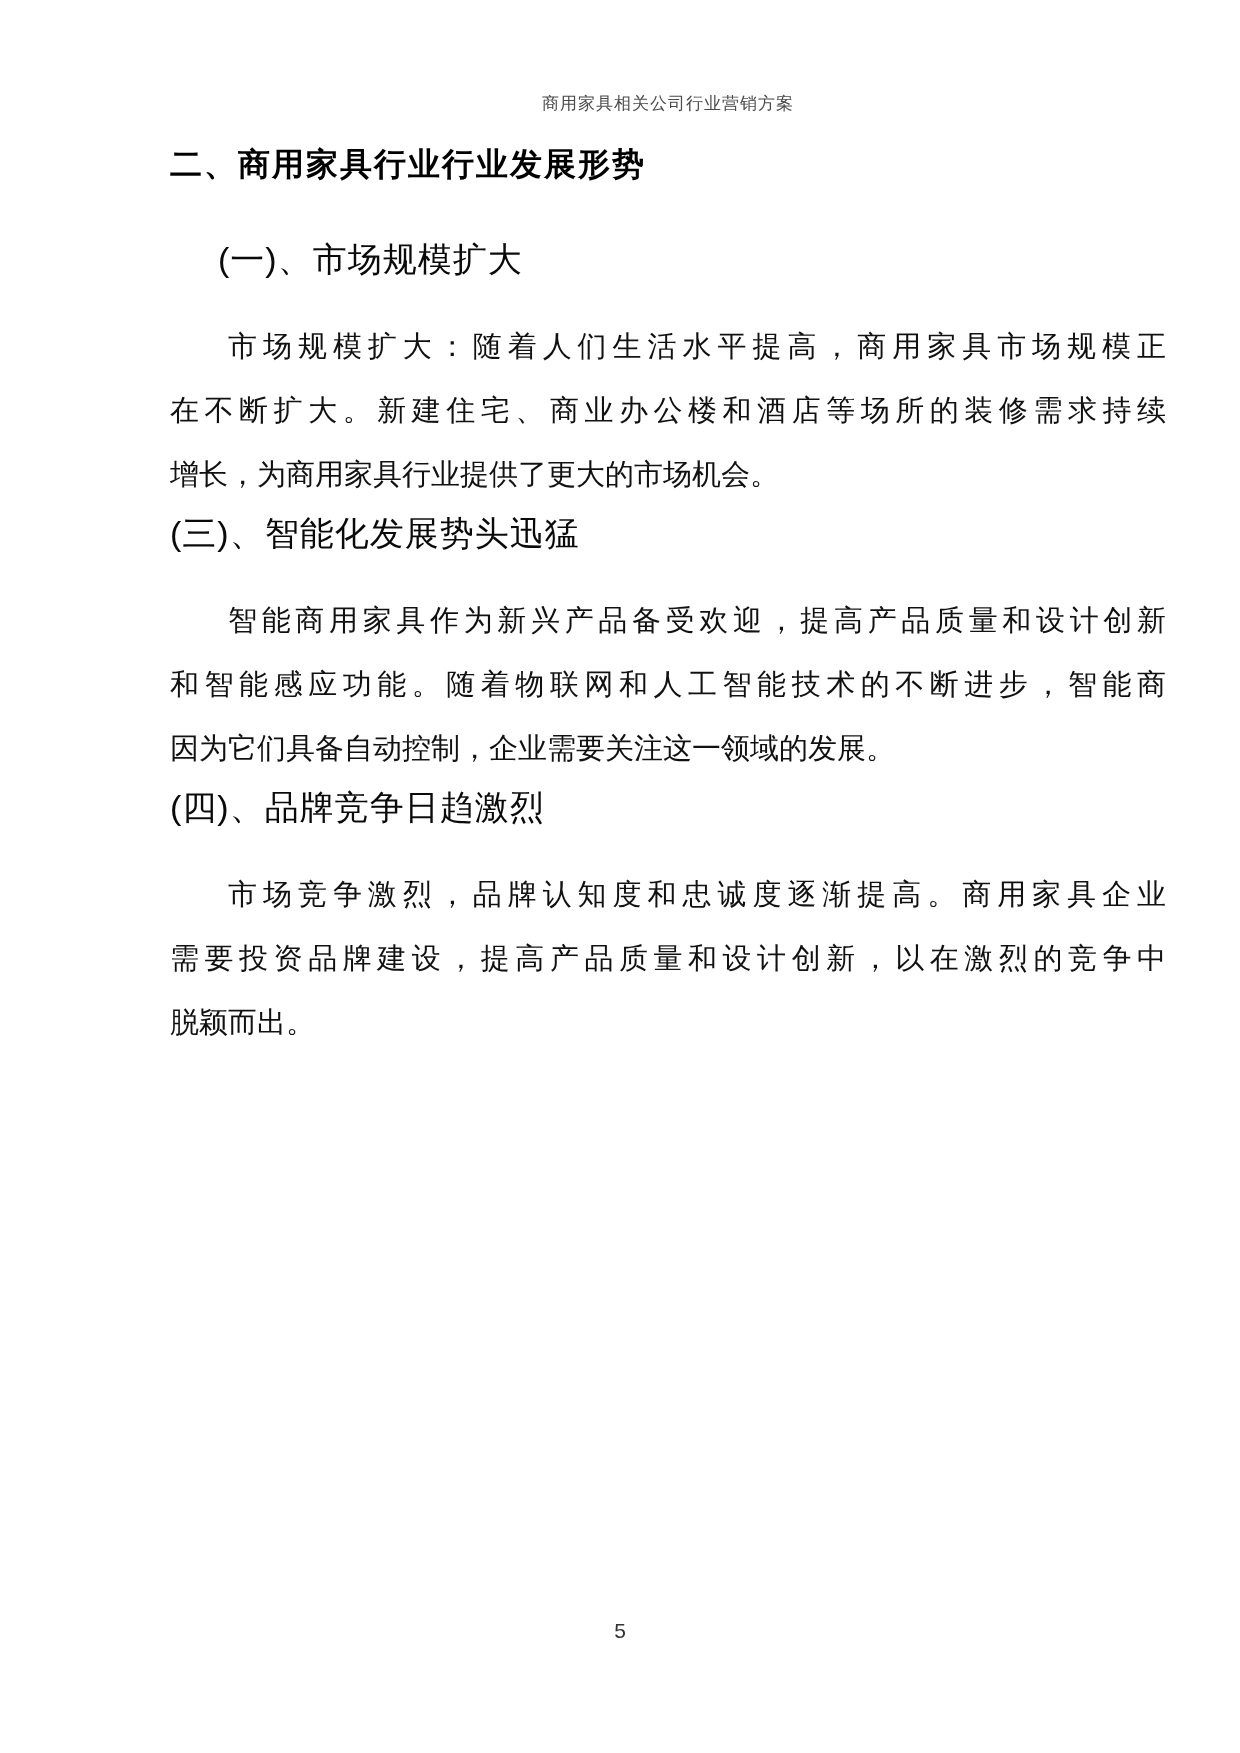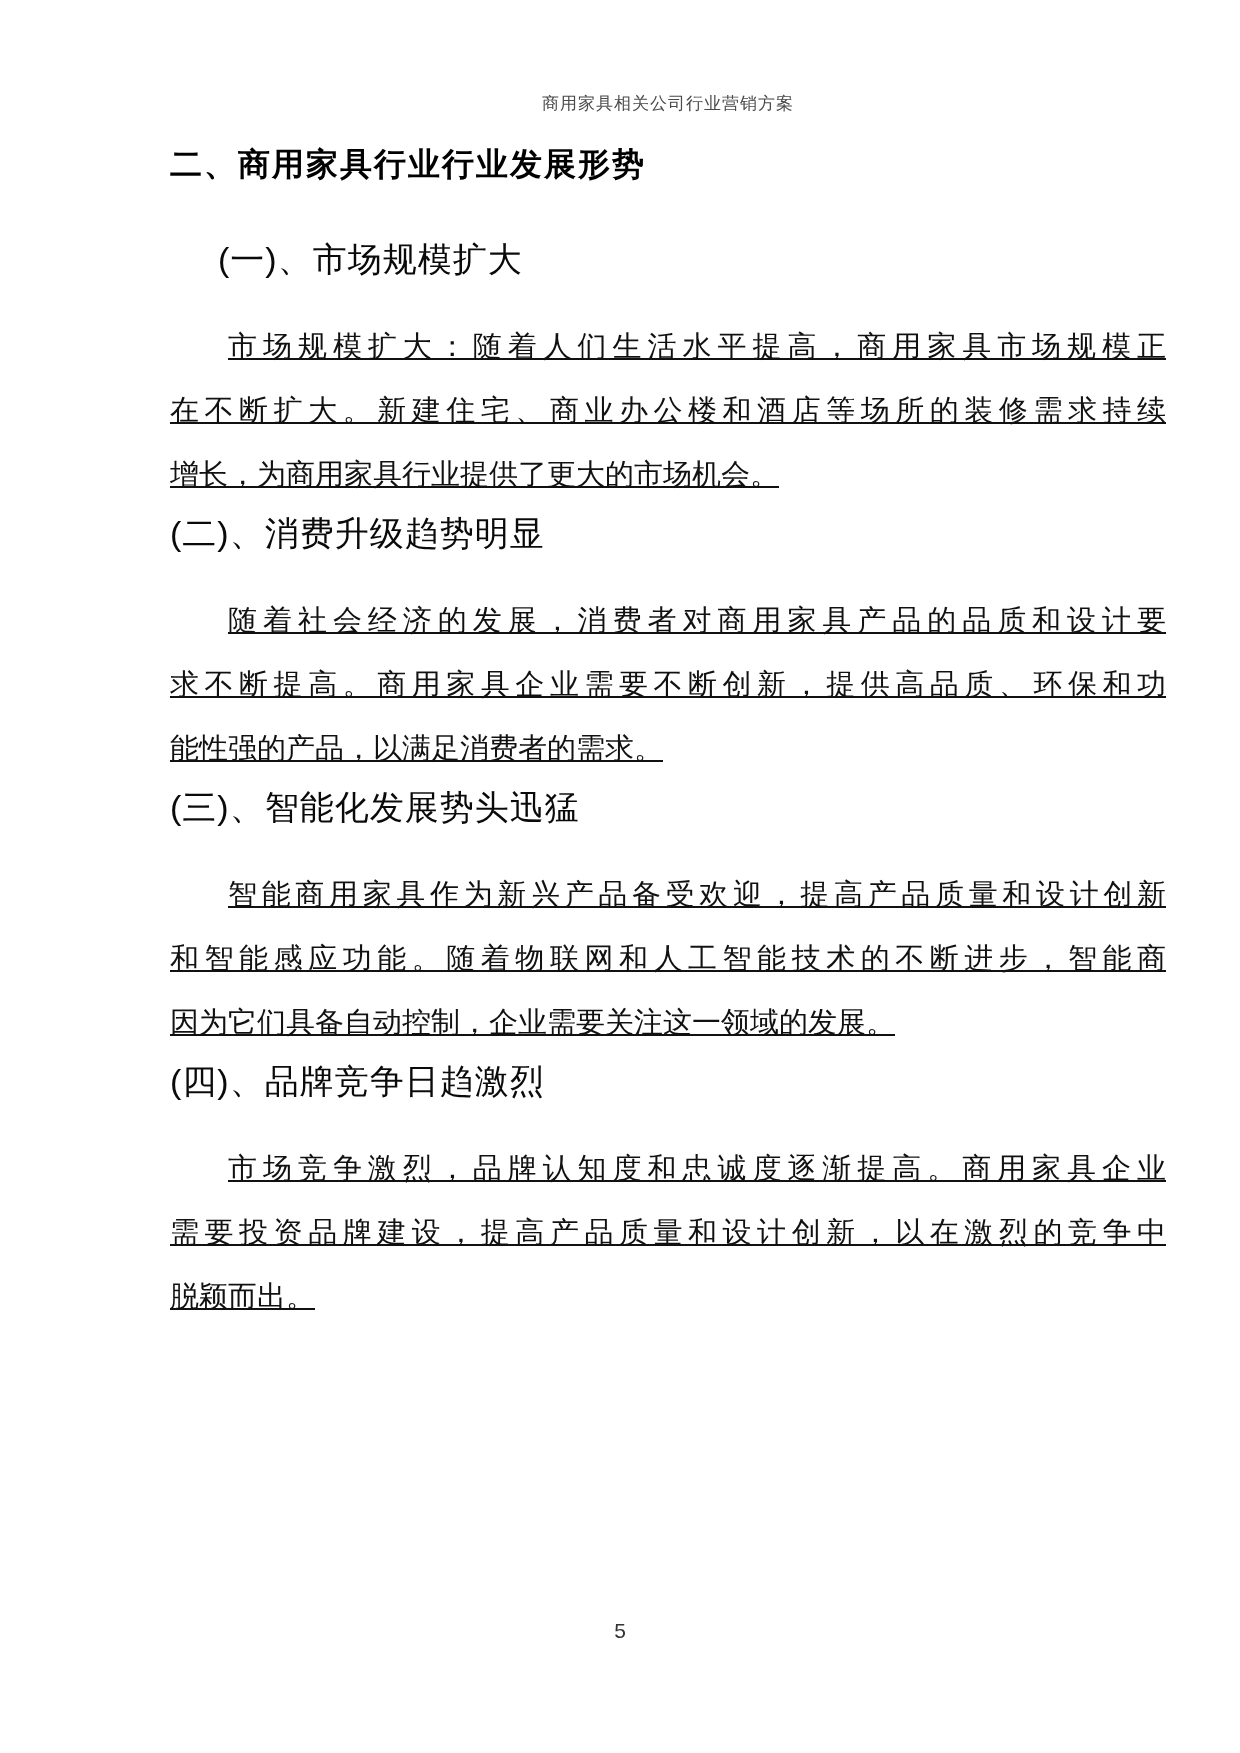--- a/index.html
+++ b/index.html
@@ -45,21 +45,20 @@
   }
   .section-heading.after-title {
     margin-top: 44px;
     margin-left: 48px;
   }
   .para {
     margin: 32px 0 0 0;
     font-family: "Liberation Serif", "DejaVu Serif", serif;
     font-size: 29px;
     color: #111111;
-    text-decoration: underline;
   }
   .para .line {
     line-height: 64px;
     white-space: nowrap;
   }
   .para .line.fill {
     white-space: normal;
     text-align: justify;
     text-align-last: justify;
   }
@@ -90,26 +89,20 @@
   <section>
     <h2 class="section-heading after-title">(一)、市场规模扩大</h2>
     <div class="para">
       <div class="line fill first">市场规模扩大：随着人们生活水平提高，商用家具市场规模正</div>
       <div class="line fill">在不断扩大。新建住宅、商业办公楼和酒店等场所的装修需求持续</div>
       <div class="line">增长，为商用家具行业提供了更大的市场机会。</div>
     </div>
   </section>
 
   <section>
-    <h2 class="section-heading">(二)、消费升级趋势明显</h2>
-    <div class="para">
-      <div class="line fill first">随着社会经济的发展，消费者对商用家具产品的品质和设计要</div>
-      <div class="line fill">求不断提高。商用家具企业需要不断创新，提供高品质、环保和功</div>
-      <div class="line">能性强的产品，以满足消费者的需求。</div>
-    </div>
   </section>
 
   <section>
     <h2 class="section-heading">(三)、智能化发展势头迅猛</h2>
     <div class="para">
       <div class="line fill first">智能商用家具作为新兴产品备受欢迎，提高产品质量和设计创新</div>
       <div class="line fill">和智能感应功能。随着物联网和人工智能技术的不断进步，智能商</div>
       <div class="line">因为它们具备自动控制，企业需要关注这一领域的发展。</div>
     </div>
   </section>

